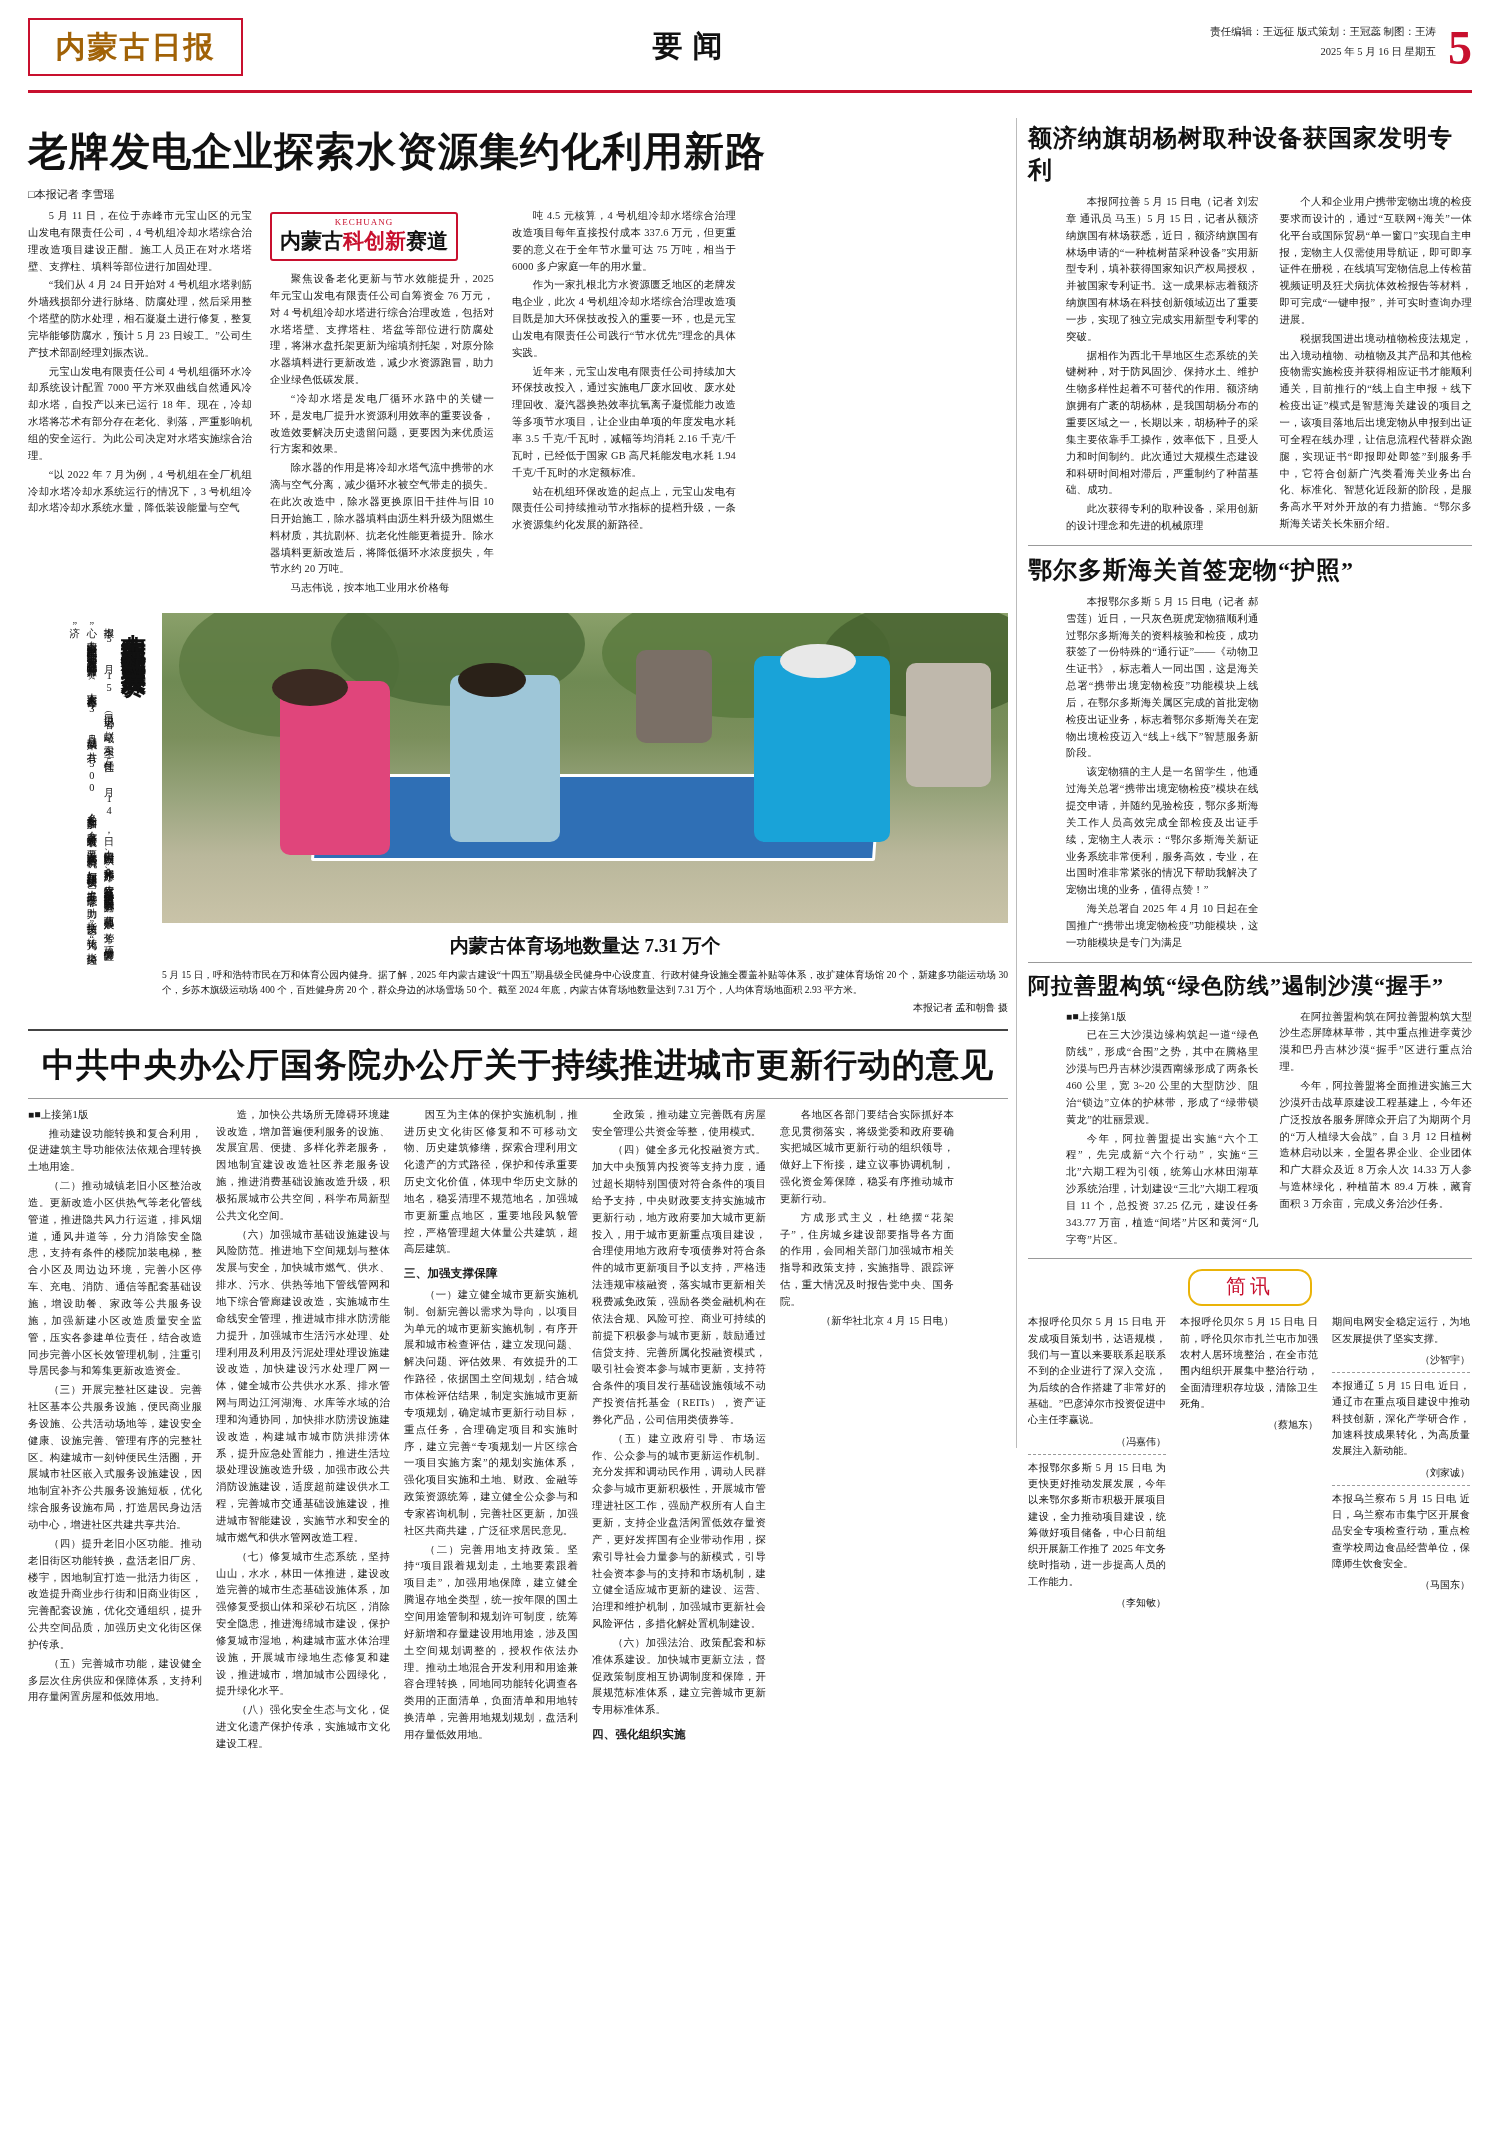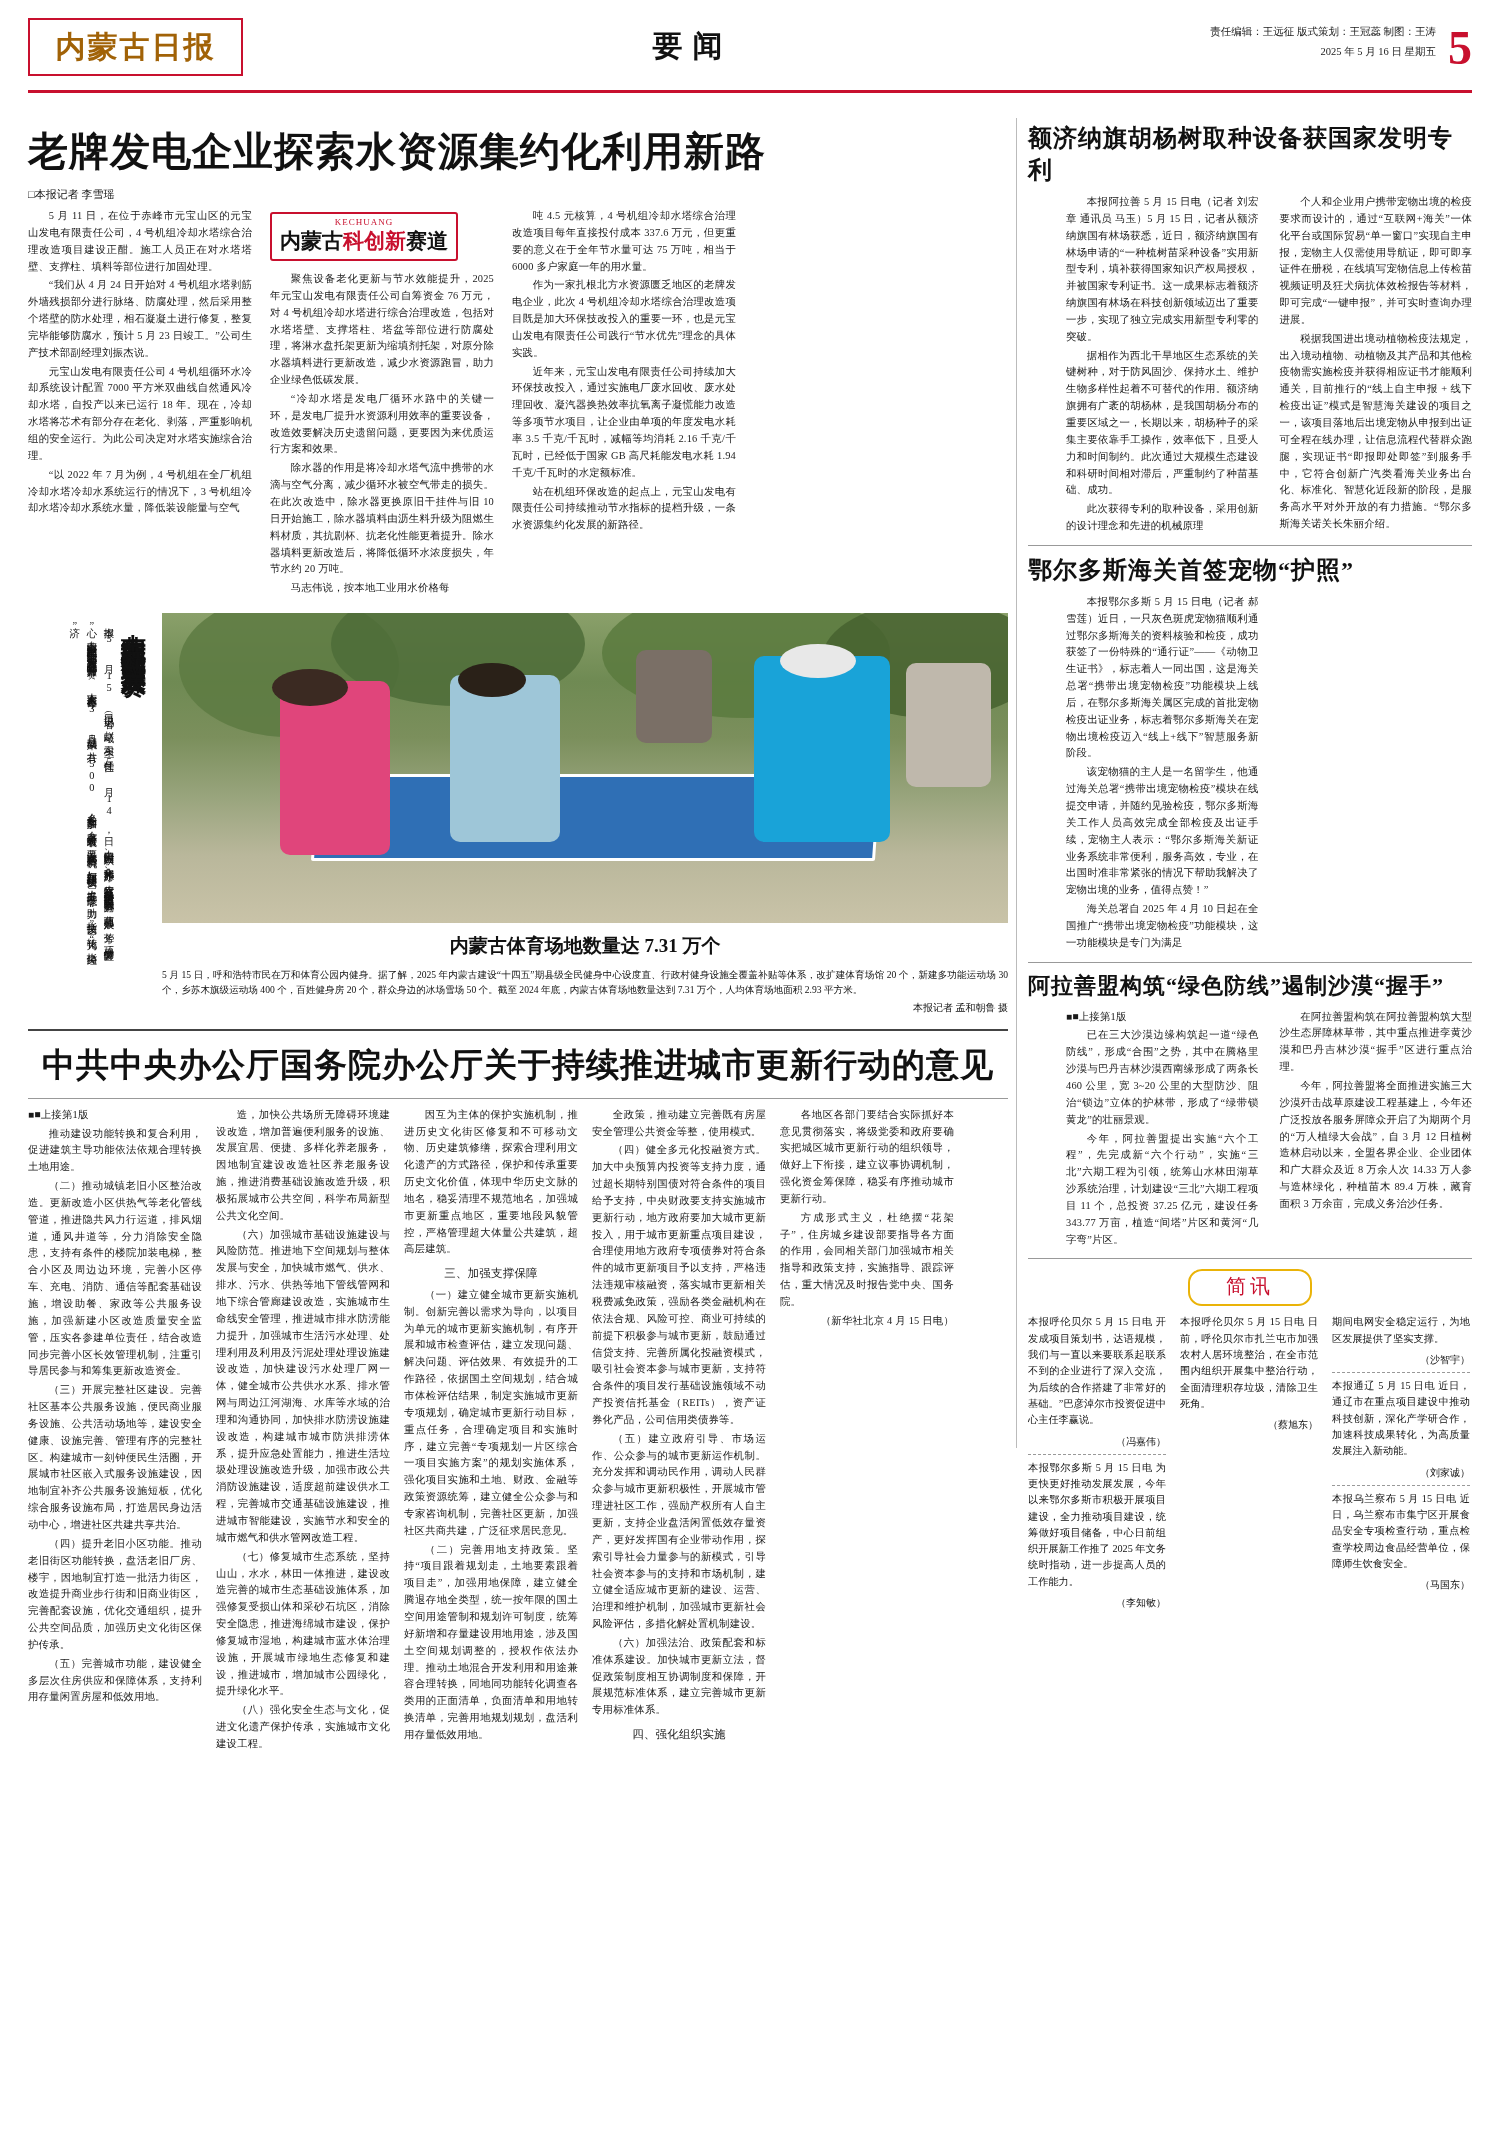--- a/index.html
+++ b/index.html
@@ -133,21 +133,21 @@
   .credit-right{text-align:right;font-size:10px;margin-top:3px;}
 
   .headline-2{
     font-size:33px;font-weight:bold;text-align:center;margin:12px 0 10px 0;letter-spacing:1px;
   }
   .rule-thin{height:1px;background:#999;margin:8px 0;}
   .rule-thick{height:2px;background:#444;margin:10px 0;}
   .fivecols{display:flex;gap:14px;}
   .fivecols .c{width:174px;}
 
-  .sub-h{font-size:11.5px;font-weight:normal;text-align:center;margin:6px 0 4px;}
+  .sub-h{font-size:11.5px;font-weight:bold;text-align:left;margin:6px 0 4px;}
   .sq{font-size:10px;}
 
   
   .r-head{font-size:24px;font-weight:bold;letter-spacing:1px;margin:4px 0 8px 0;}
   .r-head.smaller{font-size:22px;}
   .r-cols{display:flex;gap:21px;margin-left:38px;}
   .r-cols .c{width:138px;}
   .r-cols.two .c{width:215px;}
 
   .brief-badge{

